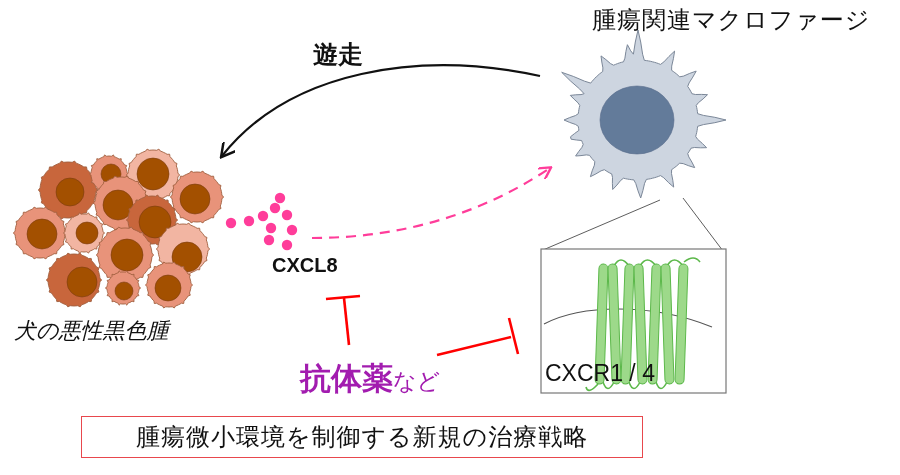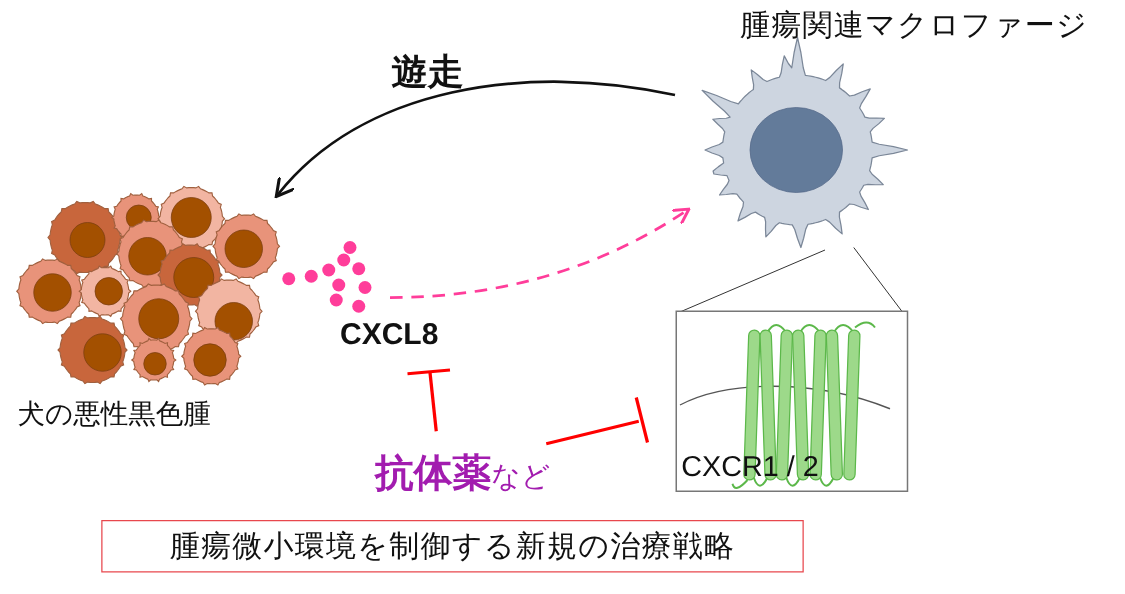--- a/index.html
+++ b/index.html
@@ -1,24 +1,24 @@
 <!DOCTYPE html>
 <html><head>
   <meta charset="utf-8">
   <style>
     html, body { margin: 0; padding: 0; background: #ffffff; }
     body { width: 900px; height: 475px; position: relative; overflow: hidden;
            font-family: "DejaVu Sans", sans-serif; }
     #canvas { position: absolute; left: 0; top: 0; }
     .lbl { position: absolute; white-space: nowrap; color: #111; }
     #tam-label { left: 558px; top: 4px; font-size: 24px; letter-spacing: 1px; margin-left: 34px; }
-    #migration-label { left: 313px; top: 38px; font-size: 29px; font-weight: bold; }
-    #cxcl8-label { left: 272px; top: 254px; font-size: 24px; font-weight: bold;
+    #migration-label { left: 313px; top: 38px; font-size: 25px; font-weight: bold; }
+    #cxcl8-label { left: 272px; top: 254px; font-size: 20px; font-weight: bold;
                    font-family: "Liberation Sans", sans-serif; }
-    #tumor-label { left: 14px; top: 316px; font-size: 22px; }
+    #tumor-label { left: 14px; top: 316px; font-size: 22px; font-style: italic; }
     #drug-label { left: 300px; top: 358px; color: #a21caf; }
     #drug-main { font-size: 31px; font-weight: bold; }
     #drug-suffix { font-size: 23px; }
     #receptor-label { left: 545px; top: 360px; font-size: 23px;
                       font-family: "Liberation Sans", sans-serif; }
     #strategy-box { position: absolute; left: 81px; top: 416px; width: 562px; height: 42px;
                     border: 1.5px solid #e8474d; box-sizing: border-box;
                     display: flex; align-items: center; justify-content: center; }
     #strategy-text { font-size: 24px; color: #111; letter-spacing: 1px; }
   </style>
@@ -136,16 +136,16 @@
     <line x1="437" y1="355" x2="511" y2="337"></line>
     <line x1="509" y1="318" x2="518" y2="354"></line>
   </g>
 </svg>
 
 <div class="lbl" id="tam-label">腫瘍関連マクロファージ</div>
 <div class="lbl" id="migration-label">遊走</div>
 <div class="lbl" id="cxcl8-label">CXCL8</div>
 <div class="lbl" id="tumor-label">犬の悪性黒色腫</div>
 <div class="lbl" id="drug-label"><span id="drug-main">抗体薬</span><span id="drug-suffix">など</span></div>
-<div class="lbl" id="receptor-label">CXCR1 / 2</div>
+<div class="lbl" id="receptor-label">CXCR1 / 4</div>
 <div id="strategy-box">
   <span id="strategy-text">腫瘍微小環境を制御する新規の治療戦略</span>
 </div>
 
 </body></html>

